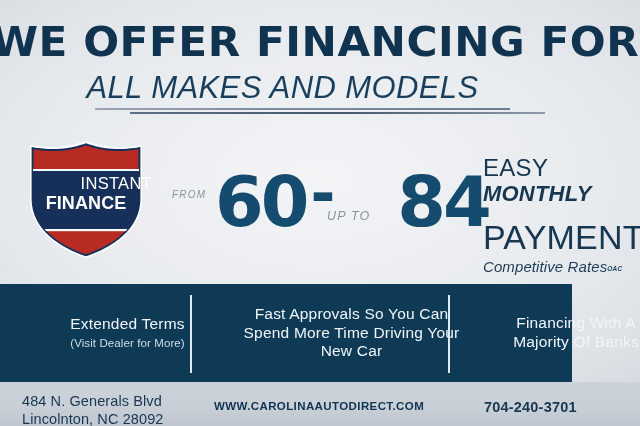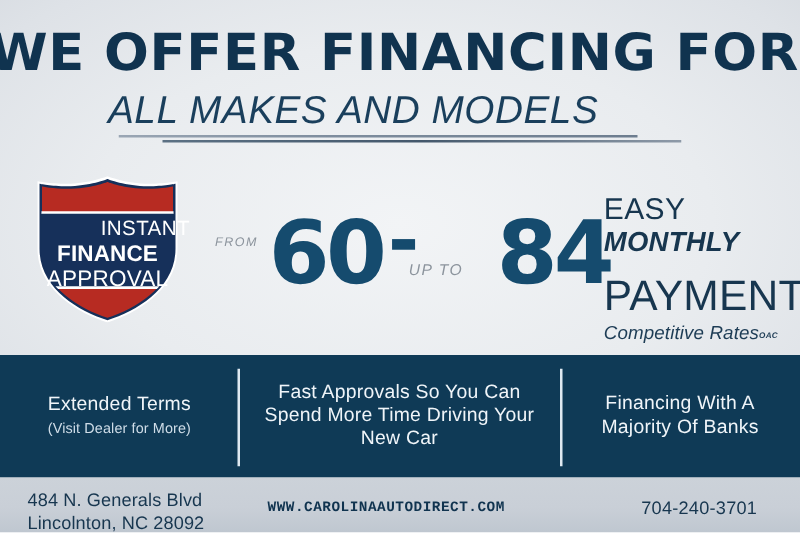--- a/index.html
+++ b/index.html
@@ -172,25 +172,26 @@
     font-weight: 700;
     vertical-align: 1px;
     letter-spacing: 0.2px;
   }
 
   
   .feature-band {
     position: absolute;
     left: 0;
     top: 284px;
-    width: 640px;
+    width: 540px;
     height: 98px;
     background: #0f3a56;
     display: flex;
     align-items: center;
+    padding-left: 32px;
   }
   .feature-col {
     flex: 1 1 0;
     text-align: center;
     color: #eef3f7;
     padding: 0 8px;
     box-sizing: border-box;
   }
   .feature-col.c1 { flex: 0 0 191px; }
   .feature-col.c2 { flex: 0 0 257px; }
@@ -236,32 +237,32 @@
     font-size: 14.5px;
     font-weight: 400;
     line-height: 1.25;
     color: #17364f;
     letter-spacing: 0.1px;
   }
   .site {
     position: absolute;
     left: 214px;
     top: 400px;
-    font-family: Liberation Mono, monospace;
+    font-family: Liberation Sans, sans-serif;
     font-size: 11.5px;
     font-weight: 700;
     letter-spacing: 0.4px;
     color: #10334f;
   }
   .phone {
     position: absolute;
-    left: 513px;
+    left: 484px;
     top: 399px;
     font-size: 14.5px;
-    font-weight: 400;
+    font-weight: 700;
     letter-spacing: 0.2px;
     color: #17364f;
   }
 </style>
 </head>
 <body>
 
 <div class="banner">
 
   <div class="headline-wrap">
@@ -290,21 +291,20 @@
 
       <g clip-path="url(#shieldClip)">
         <rect x="0" y="28" width="132" height="2.2" fill="#ffffff"></rect>
         <rect x="0" y="30" width="132" height="60" fill="#16305a"></rect>
         <rect x="0" y="88" width="132" height="2.2" fill="#ffffff"></rect>
       </g>
     </svg>
     <div class="shield-text">
       <div class="shield-l1">INSTANT</div>
       <div class="shield-l2">FINANCE</div>
-      <div class="shield-l3">APPROVAL</div>
     </div>
   </div>
 
   <div class="from-label">FROM</div>
   <div class="upto-label">UP TO</div>
 
   <div class="num-row">
     <span class="num">60</span>
     <span class="num-dash">-</span>
     <span class="num-gap"></span>

